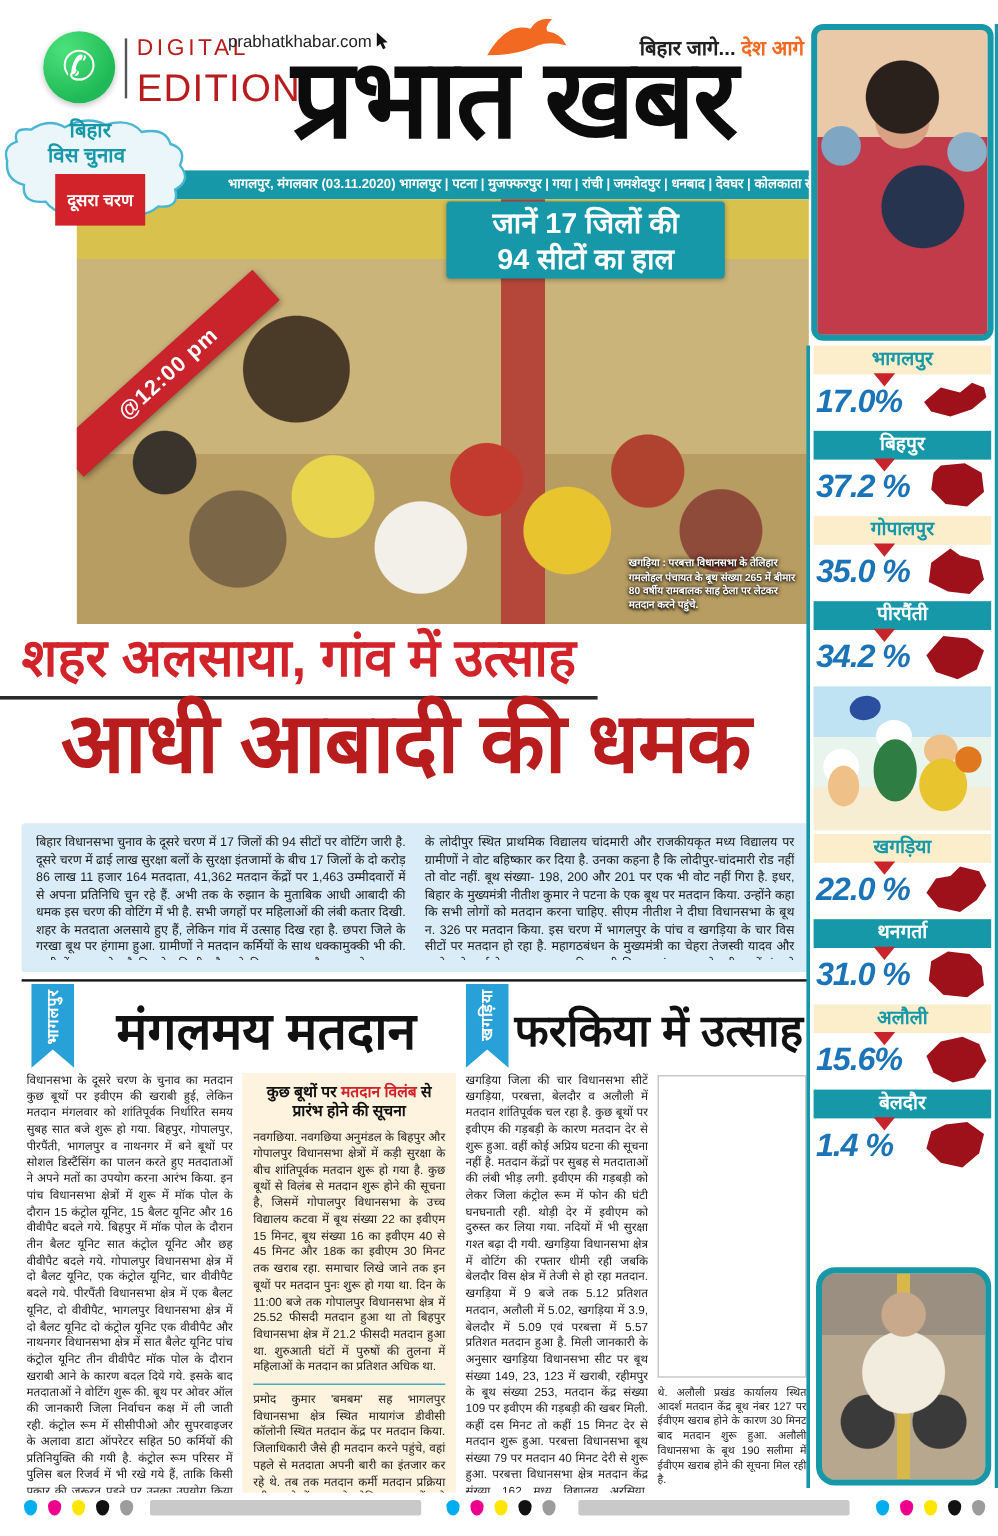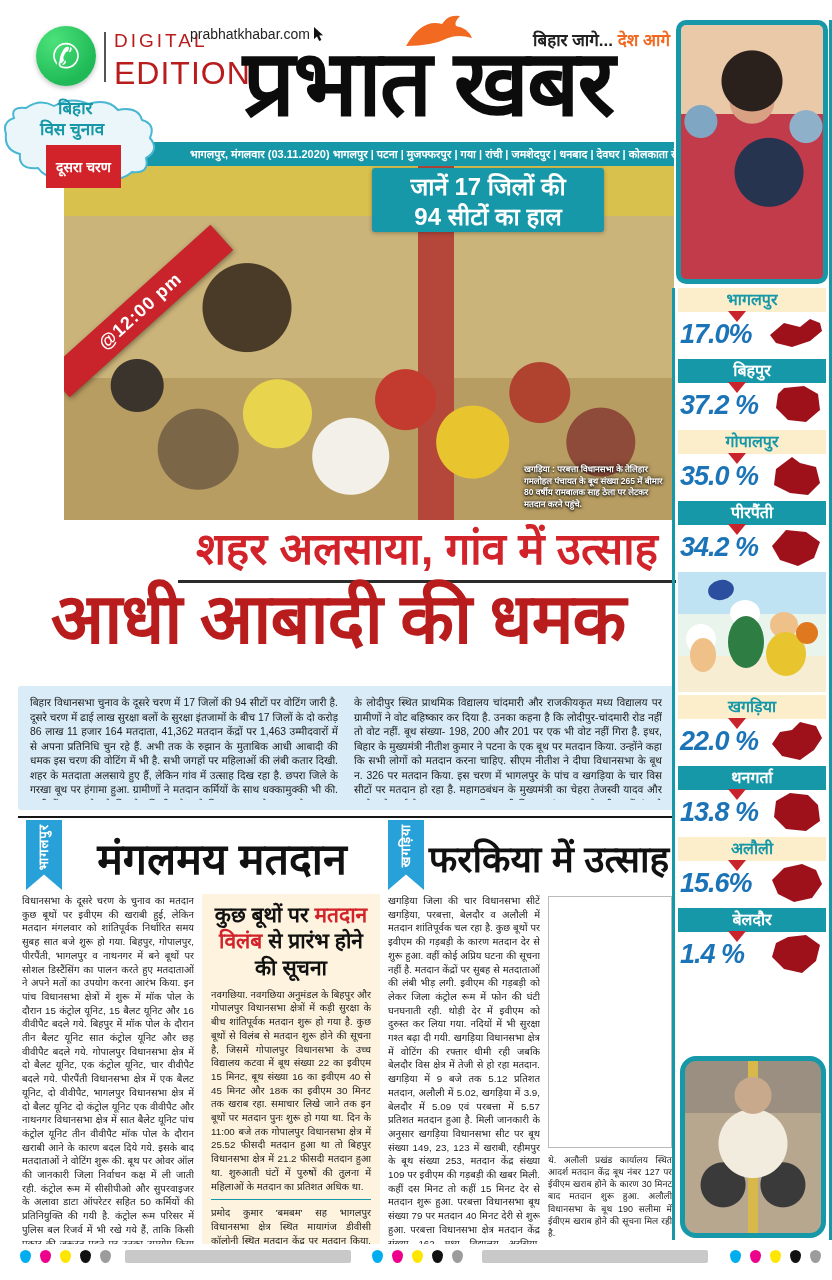--- a/index.html
+++ b/index.html
@@ -91,21 +91,21 @@
   .photo-wheel { position:absolute; left:680px; top:1056px; width:146px; height:182px; border:5px solid #1798a8; border-radius:16px;
     background:
       radial-gradient(circle at 50% 20%, #c9a98c 0 18px, transparent 19px),
       radial-gradient(circle at 50% 48%, #f2ecdf 0 34px, transparent 35px),
       radial-gradient(circle at 28% 72%, #3a3a3a 0 22px, transparent 23px),
       radial-gradient(circle at 72% 72%, #3a3a3a 0 22px, transparent 23px),
       linear-gradient(90deg, transparent 0 46%, #d8b84a 46% 54%, transparent 54%),
       linear-gradient(180deg, #9a8f80 0 30%, #b7a78f 30% 100%); }
 
   
-  .kicker { position:absolute; left:0; top:526px; width:676px; text-align:right; }
+  .kicker { position:absolute; left:0; top:526px; width:676px; text-align:left; }
   .kicker span { display:inline-block; color:#d2232a; font-size:44px; font-weight:900; line-height:1.05;
     border-bottom:3px solid #2b2b2b; padding:0 18px 8px; }
   .main-head { position:absolute; left:0; top:584px; width:676px; text-align:center;
     font-size:70px; font-weight:900; color:#b91c1c; line-height:1; letter-spacing:-1px; }
 
   
   .leadbox { position:absolute; left:18px; top:686px; width:656px; height:124px; background:#d9ecf7; border-radius:3px;
     display:flex; gap:16px; padding:10px 12px; }
   .leadbox p { flex:1; font-size:10.4px; line-height:1.4; text-align:justify; color:#1c1c1c; overflow:hidden; }
 
@@ -116,21 +116,21 @@
     clip-path:polygon(0 0,100% 0,100% 100%,50% 78%,0 100%); color:#fff; font-weight:bold; font-size:13px;
     display:flex; align-items:flex-start; justify-content:center; padding-top:4px; }
   .ribbon span { writing-mode:vertical-rl; transform:rotate(180deg); letter-spacing:1px; }
   .r1 { left:26px; top:820px; }
   .r2 { left:388px; top:820px; }
   .a1-head { position:absolute; left:64px; top:828px; width:316px; text-align:center; font-size:43px; font-weight:900; color:#111; }
   .a2-head { position:absolute; left:424px; top:832px; width:250px; text-align:center; font-size:37px; font-weight:900; color:#111; }
   .a1-col1 { position:absolute; left:22px; top:894px; width:172px; height:350px; font-size:9.8px; line-height:1.4;
     text-align:justify; color:#1c1c1c; overflow:hidden; }
   .a1-box { position:absolute; left:202px; top:894px; width:178px; height:350px; background:#fdf3df; padding:8px 9px; overflow:hidden; }
-  .a1-sub { font-size:21px; font-weight:900; text-align:center; line-height:1.25; color:#111; margin-bottom:7px; }
+  .a1-sub { font-size:13px; font-weight:900; text-align:center; line-height:1.25; color:#111; margin-bottom:7px; }
   .a1-sub .red { color:#d2232a; }
   .a1-box p { font-size:9.8px; line-height:1.4; text-align:justify; color:#1c1c1c; }
   .a1-box .rule { height:1px; background:#1798a8; margin:6px 0; }
   .a2-col { position:absolute; left:388px; top:894px; width:152px; height:350px; font-size:9.8px; line-height:1.4;
     text-align:justify; color:#1c1c1c; overflow:hidden; }
   .a2-photo { position:absolute; left:548px; top:896px; width:124px; height:252px; border:1px solid #bbb;
     background:
       radial-gradient(circle at 40% 14%, #caa astra 0, transparent 0),
       radial-gradient(circle at 42% 16%, #c59a7c 0 14px, transparent 15px),
       radial-gradient(circle at 30% 8%, #e9e9e9 0 18px, transparent 19px),
@@ -293,21 +293,21 @@
         <svg class="t-map" viewBox="0 0 58 42">
             <path d="M34 2 L50 6 L56 18 L48 30 L34 40 L16 36 L6 24 L14 12 L26 10 Z" fill="#9e111b"></path>
           </svg>
         </div>
     </div>
 
     <div class="t-item">
       <div class="t-head teal">थनगर्ता</div>
       <div class="t-ptr"></div>
       <div class="t-row">
-          <span class="t-val">13.8 %</span>
+          <span class="t-val">31.0 %</span>
         <svg class="t-map" viewBox="0 0 58 42">
             <path d="M24 2 L42 4 L52 14 L54 30 L40 40 L20 38 L8 26 L10 10 Z" fill="#9e111b"></path>
           </svg>
         </div>
     </div>
 
     <div class="t-item">
       <div class="t-head cream">अलौली</div>
       <div class="t-ptr"></div>
       <div class="t-row">

